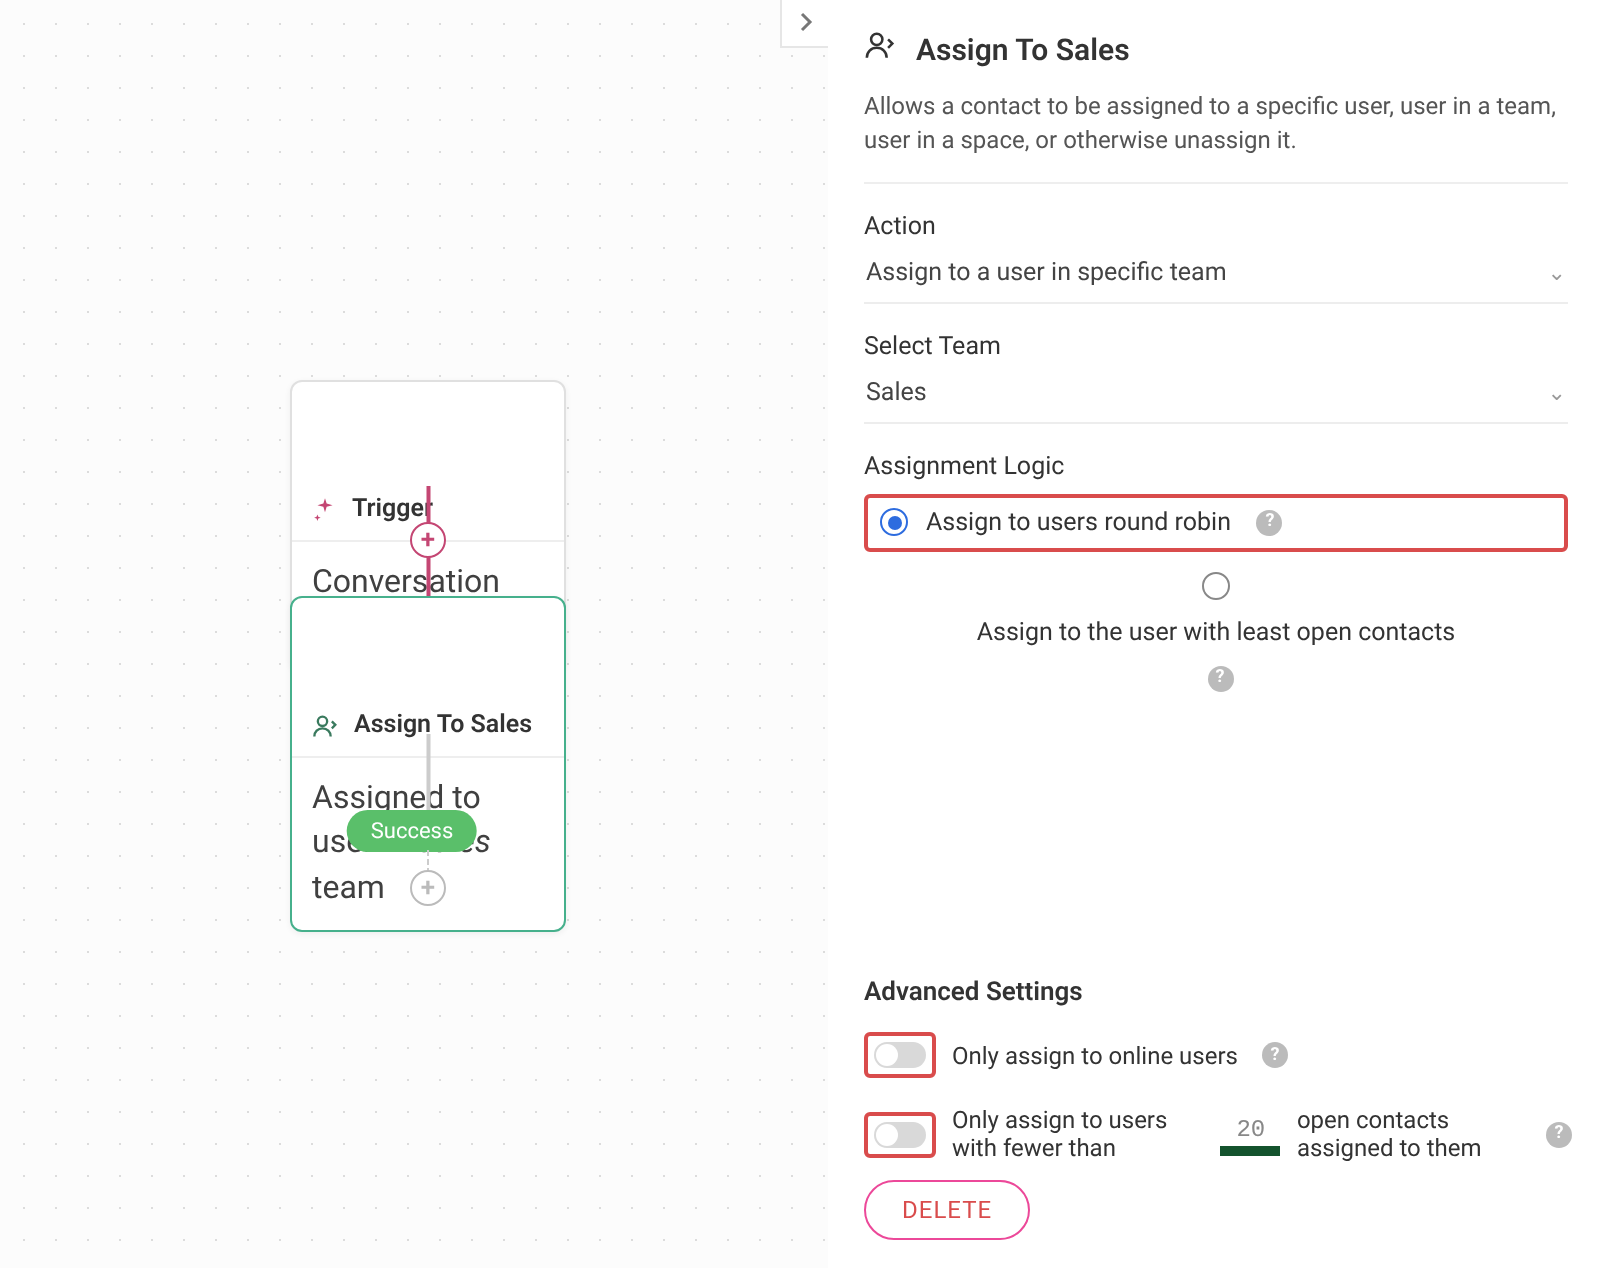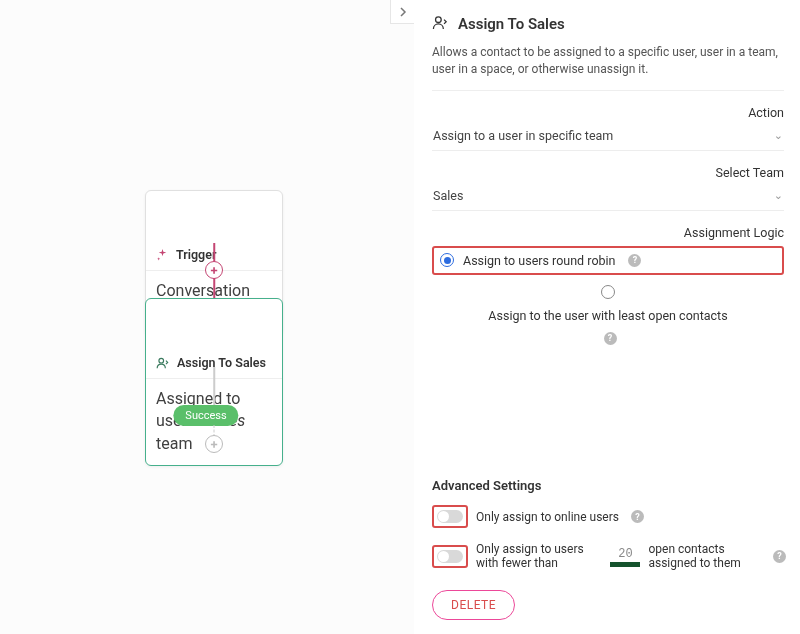--- a/index.html
+++ b/index.html
@@ -52,21 +52,21 @@
 
 
 .panel {
   position: absolute; left: 414px; top: 0; width: 386px; height: 634px;
   background: #fff; padding: 14px 16px 14px 18px;
 }
 .panel-header { display: flex; align-items: center; gap: 9px; margin-bottom: 10px; }
 .panel-title { font-size: 15px; font-weight: 600; }
 .panel-desc { font-size: 12px; color: #555; line-height: 1.45; padding-bottom: 11px; border-bottom: 1px solid #eee; }
 
-.field { margin-top: 14px; text-align: right; }
+.field { margin-top: 14px; }
 .field-label { font-size: 12.5px; color: #333; margin-bottom: 6px; }
 .select-row {
   display: flex; align-items: center; justify-content: space-between;
   font-size: 12.5px; color: #444; padding: 2px 1px 7px;
   border-bottom: 1px solid #ededed;
 }
 .select-row .chev { color: #999; font-size: 11px; }
 
 .radio-row { display: flex; align-items: center; gap: 9px; padding: 6px 4px; font-size: 12.5px; color: #333; }
 .radio-row.boxed { border: 2px solid #d94c4c; border-radius: 3px; padding: 5px 6px; }
@@ -190,21 +190,21 @@
     <div class="adv-title">Advanced Settings</div>
 
     <div class="toggle-row">
       <span class="toggle-box">
         <span class="toggle"></span>
       </span>
       <span>Only assign to online users</span>
       <span class="help-icon">?</span>
     </div>
 
-    <div class="toggle-row" style="margin-bottom:20px;">
+    <div class="toggle-row" style="margin-bottom:9px;">
       <span class="toggle-box">
         <span class="toggle"></span>
       </span>
       <span>Only assign to users with fewer than</span>
       <input class="num-input" value="20" style="">
       <span>open contacts assigned to them</span>
       <span class="help-icon">?</span>
     </div>
 
     <div class="delete-btn">DELETE</div>

